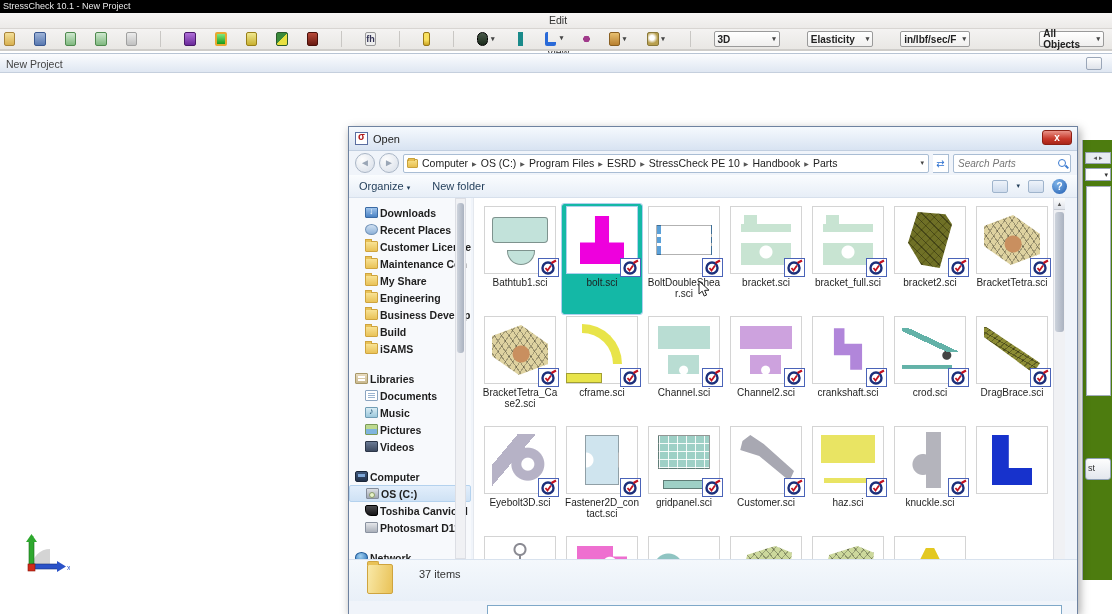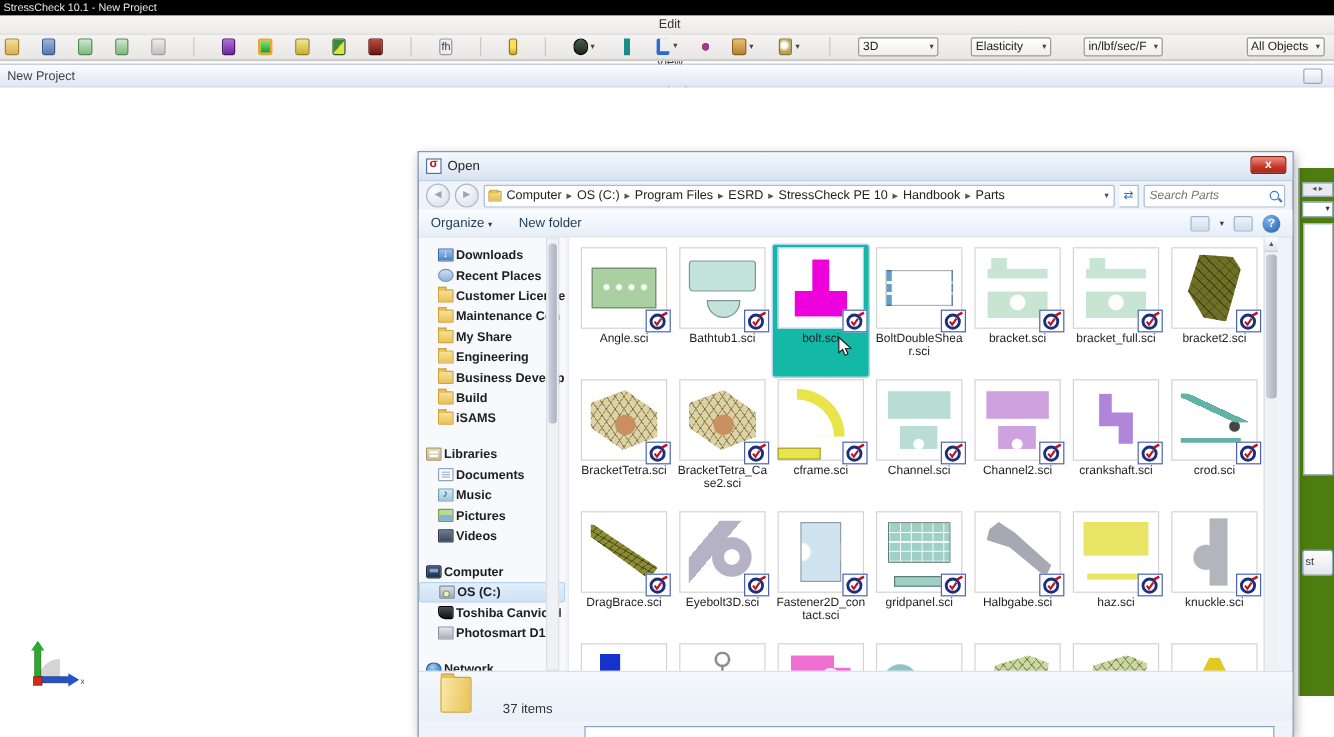--- a/index.html
+++ b/index.html
@@ -2,21 +2,21 @@
 <html><head>
 <meta charset="utf-8">
 <style>
   * { margin:0; padding:0; box-sizing:border-box; }
   html,body { width:1112px; height:614px; overflow:hidden; font-family:"Liberation Sans",sans-serif; background:#fff; }
 
   
   #titlebar { position:absolute; left:0; top:0; width:1112px; height:13px; background:#000; color:#e8e8e8; font-size:9px; line-height:13px; padding-left:3px; }
   #menubar { position:absolute; left:0; top:13px; width:1112px; height:16px; background:linear-gradient(#f7f6f5,#eceae8); border-bottom:1px solid #d8d5d2; display:flex; align-items:center; gap:2px; padding-left:4px;flex-direction:column; }
   .menu-item { font-size:10.5px; color:#333; padding:1px 7px; }
-  #toolbar { position:absolute; left:0; top:29px; width:1112px; height:22px; background:linear-gradient(#f4f3f2,#e9e7e4); border-bottom:2px solid #cfcdca; display:flex; align-items:center; gap:19px; padding-left:4px; }
+  #toolbar { position:absolute; left:0; top:29px; width:1112px; height:22px; background:linear-gradient(#f4f3f2,#e9e7e4); border-bottom:2px solid #cfcdca; display:flex; align-items:center; gap:19px; padding-left:4px;font-weight:bold; }
   .tbi { width:15px; height:14px; border-radius:2px; display:inline-block; position:relative; }
   .tbi.dd::after { content:"▾"; font-size:7px; color:#444; position:absolute; right:-7px; top:2px; }
   .tb-sep { width:1px; height:16px; background:#c9c7c4; margin:0 4px; }
   .combo { height:16px; background:linear-gradient(#fff,#f0efee); border:1px solid #9a9a9a; border-radius:2px; font-size:10px; color:#222; display:flex; align-items:center; justify-content:space-between; padding:0 3px; margin-right:8px; }
   .combo .arr { font-size:7px; color:#444; margin-left:6px; }
   #childbar { position:absolute; left:0; top:53px; width:1112px; height:20px; background:linear-gradient(#fbfcfe,#dfe7f2); border-top:1px solid #b8c4d4; border-bottom:1px solid #c5cfdd; font-size:10.5px; color:#444; line-height:20px; padding-left:6px; }
   #child-restore { position:absolute; right:10px; top:3px; width:16px; height:13px; background:linear-gradient(#fdfdfd,#dfe3ea); border:1px solid #9aa6b8; border-radius:2px; }
   #canvas { position:absolute; left:0; top:73px; width:1112px; height:541px; background:#fff; }
 
   
@@ -153,21 +153,21 @@
     background-image:radial-gradient(circle 8px at 22% 45%,#fff 7px,transparent 8px),radial-gradient(circle 15px at 22% 45%,var(--c) 14px,transparent 15px),linear-gradient(var(--c),var(--c));
     background-size:100% 100%,100% 100%,55% 38%; background-position:0 0,0 0,100% 60%; }
   .s-meshcube { width:52px; height:48px; background:var(--c); clip-path:polygon(14% 18%,68% 0,100% 14%,92% 84%,32% 100%,0 76%);
     background-image:radial-gradient(circle 9px at 50% 50%,#c46a5a 8px,transparent 9px),repeating-linear-gradient(50deg,rgba(0,0,0,.3) 0 1px,transparent 1px 6px),repeating-linear-gradient(-50deg,rgba(0,0,0,.25) 0 1px,transparent 1px 6px); }
   .s-vee { width:52px; height:44px; background:var(--c); clip-path:polygon(0 100%,42% 0,58% 0,100% 100%,78% 100%,50% 34%,22% 100%); }
 
   
   #dlg-status { position:absolute; left:0; top:432px; width:100%; height:42px; background:linear-gradient(#f4f8fc,#e9f0f8); border-top:1px solid #d8e2ee; }
   #big-folder { position:absolute; left:18px; top:4px; width:26px; height:30px; background:linear-gradient(100deg,#f9e9a8,#e9c257); border:1px solid #cfa43e; border-radius:2px; }
   #big-folder::before { content:""; position:absolute; left:-1px; top:-4px; width:10px; height:3px; background:#e9c257; border:1px solid #cfa43e; border-bottom:none; border-radius:2px 2px 0 0; }
-  #item-count { position:absolute; left:70px; top:8px; font-size:11px; color:#333;margin-top:17px; }
+  #item-count { position:absolute; left:70px; top:8px; font-size:11px; color:#333; }
   #dlg-footer { position:absolute; left:0; top:474px; width:100%; height:14px; background:#f0f4fa; }
   #fname-input { position:absolute; left:138px; top:4px; width:575px; height:10px; background:#fff; border:1px solid #7fa8c8; border-bottom:none; }
 
   
   #cursor { position:absolute; left:698px; top:280px; width:12px; height:18px; z-index:50; }
 </style>
 </head>
 <body>
 
 <div id="titlebar">
@@ -402,33 +402,20 @@
       <span class="side-label">Network</span>
     </div>
   </div>
     <div id="side-scroll">
         <div id="side-thumb"></div>
       </div>
   </div>
 
   <div id="dlg-files">
     <div id="grid">
-    <div class="tile">
-      <div class="thumb">
-        <div class="shape s-plateholes" style="--c: #a8d0a0;"></div>
-        <div class="badge">
-          <svg width="19" height="17" viewBox="0 0 19 17">
-            <circle cx="9" cy="9" r="5.5" fill="none" stroke="#1c2f7a" stroke-width="2.4"></circle>
-            <path d="M12.5 4 L17 1.5" stroke="#c1121f" stroke-width="2.2"></path>
-            <path d="M6.5 9 L8.5 11.5 L12 6.5" fill="none" stroke="#c1121f" stroke-width="1.8"></path>
-          </svg>
-        </div>
-      </div>
-      <div class="fname">Angle.sci</div>
-    </div>
 
     <div class="tile">
       <div class="thumb">
         <div class="shape s-tub" style="--c: #c2e2da;"></div>
         <div class="badge">
           <svg width="19" height="17" viewBox="0 0 19 17">
             <circle cx="9" cy="9" r="5.5" fill="none" stroke="#1c2f7a" stroke-width="2.4"></circle>
             <path d="M12.5 4 L17 1.5" stroke="#c1121f" stroke-width="2.2"></path>
             <path d="M6.5 9 L8.5 11.5 L12 6.5" fill="none" stroke="#c1121f" stroke-width="1.8"></path>
           </svg>
@@ -665,21 +652,21 @@
       <div class="thumb">
         <div class="shape s-fork" style="--c: #a8a8b2;"></div>
         <div class="badge">
           <svg width="19" height="17" viewBox="0 0 19 17">
             <circle cx="9" cy="9" r="5.5" fill="none" stroke="#1c2f7a" stroke-width="2.4"></circle>
             <path d="M12.5 4 L17 1.5" stroke="#c1121f" stroke-width="2.2"></path>
             <path d="M6.5 9 L8.5 11.5 L12 6.5" fill="none" stroke="#c1121f" stroke-width="1.8"></path>
           </svg>
         </div>
       </div>
-      <div class="fname">Halbgabe.sci</div>
+      <div class="fname">Customer.sci</div>
     </div>
 
     <div class="tile">
       <div class="thumb">
         <div class="shape s-haz" style="--c: #e9e463;"></div>
         <div class="badge">
           <svg width="19" height="17" viewBox="0 0 19 17">
             <circle cx="9" cy="9" r="5.5" fill="none" stroke="#1c2f7a" stroke-width="2.4"></circle>
             <path d="M12.5 4 L17 1.5" stroke="#c1121f" stroke-width="2.2"></path>
             <path d="M6.5 9 L8.5 11.5 L12 6.5" fill="none" stroke="#c1121f" stroke-width="1.8"></path>

